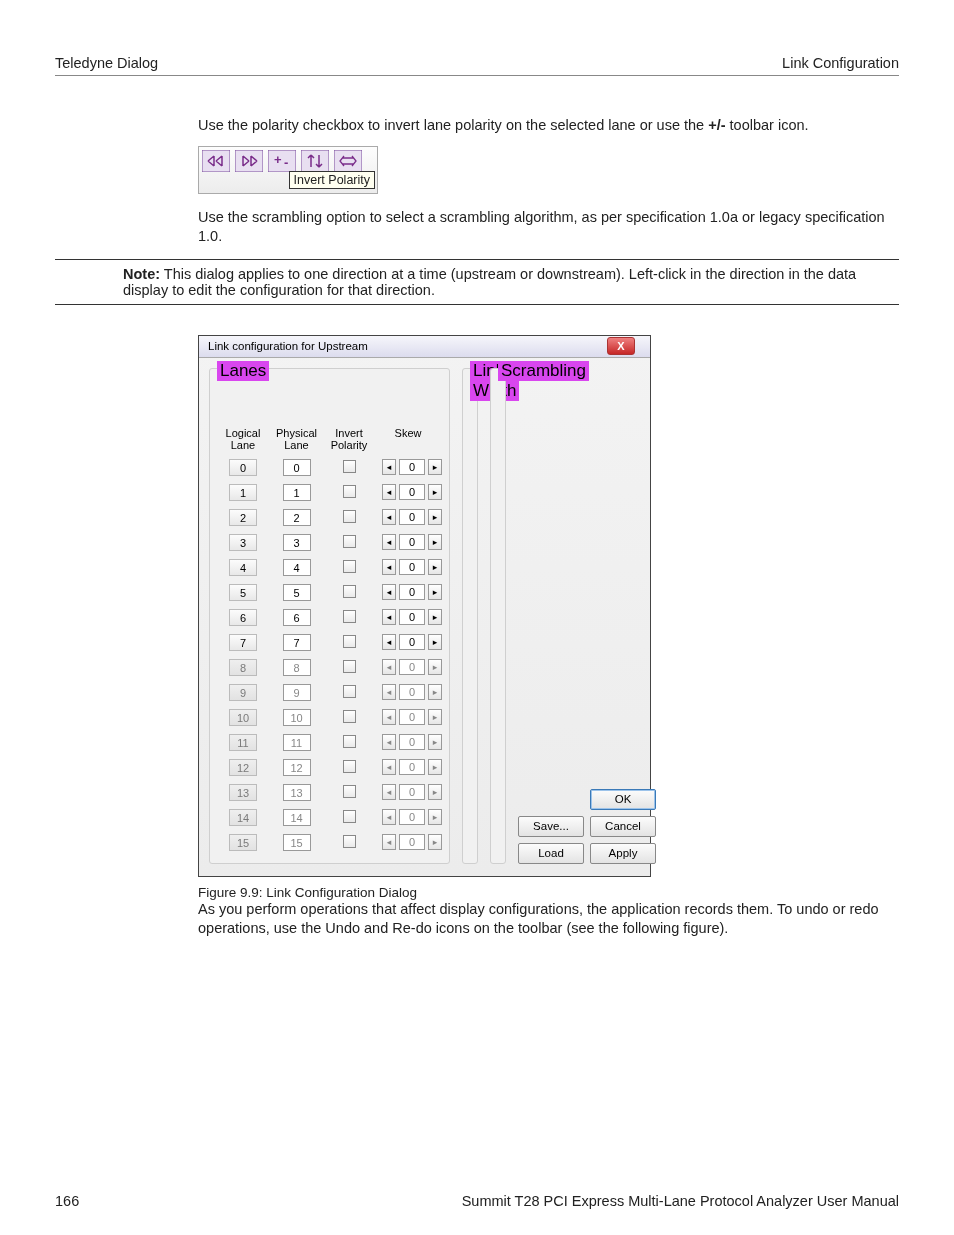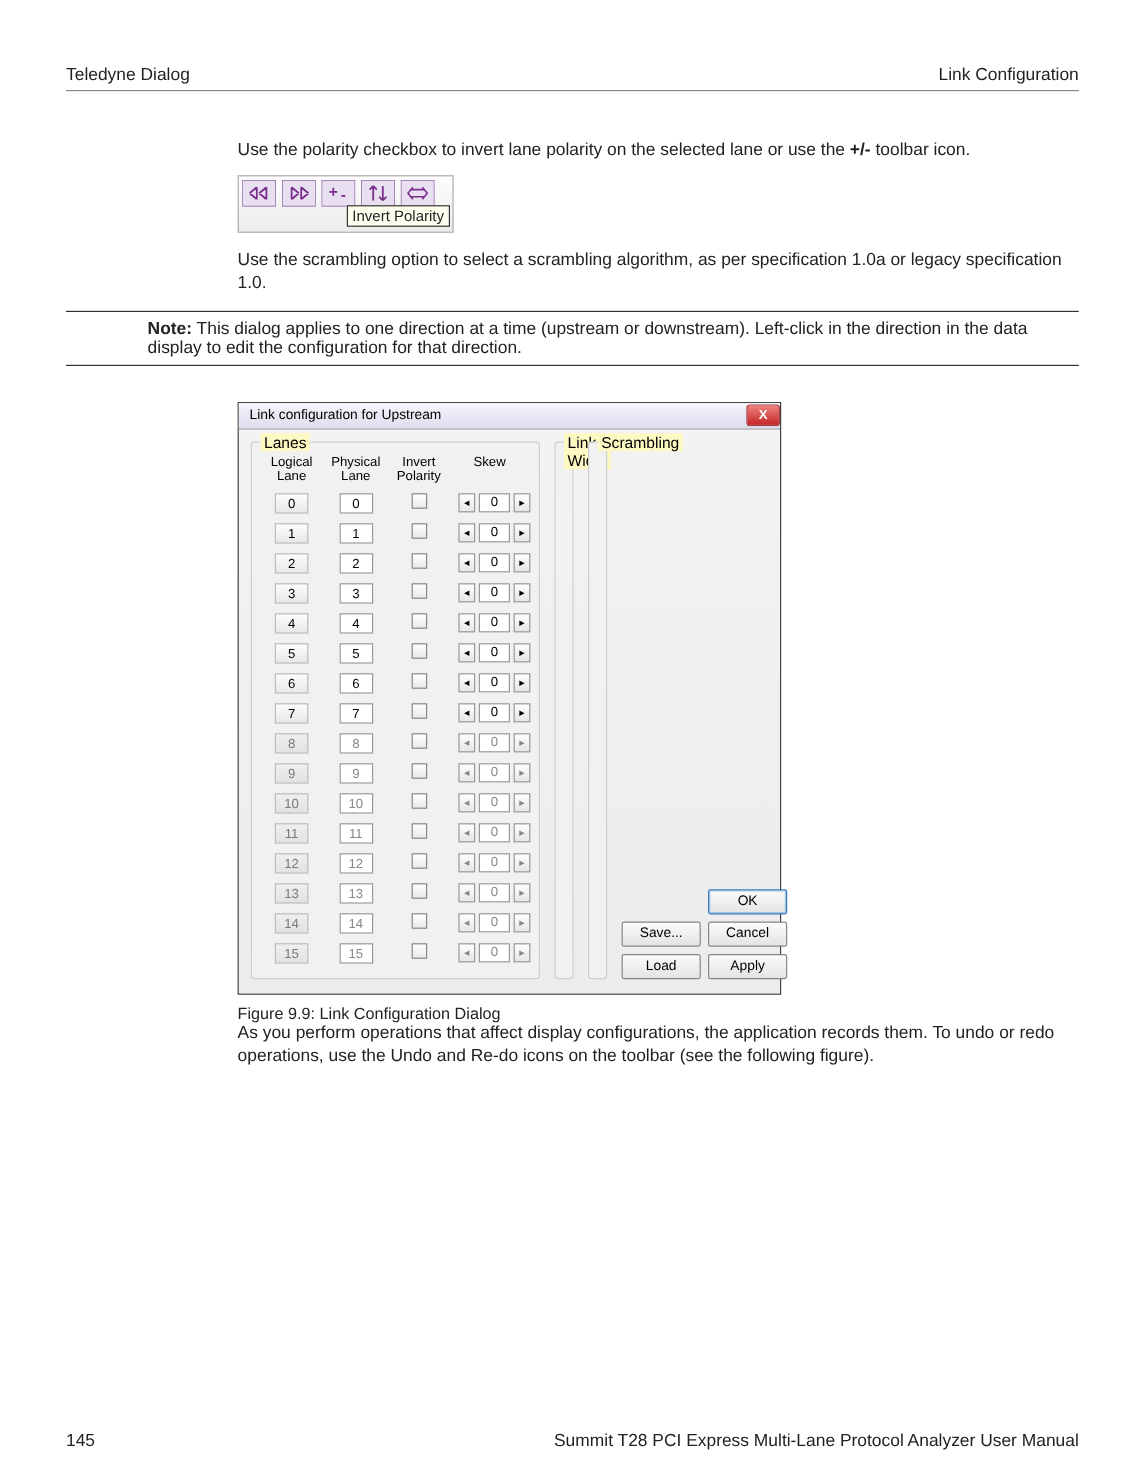--- a/index.html
+++ b/index.html
@@ -52,36 +52,36 @@
   .dlg-wrap { margin: 0 0 8px 0; }
   .dlg {
     width: 453px; border:1px solid #444;
     background: linear-gradient(#f3f3f3,#ececec);
     font-family: "Segoe UI", Tahoma, Arial, sans-serif;
     font-size: 11.5px;
     color:#000;
   }
   .dlg-title {
     display:flex; align-items:center; justify-content:space-between;
-    height:22px; padding:0 0 0 9px;
+    height:22px; padding:0 15px 0 9px;
     background: linear-gradient(#f6f6fb,#dcdcee);
     border-bottom:1px solid #aaa;
   }
   .dlg-close {
     width:28px; height:18px; border:1px solid #a33;
     border-radius:3px;
     background: linear-gradient(#ef8080,#c62727);
     color:#fff; font-weight:700; font-size:11px;
     display:flex; align-items:center; justify-content:center;
   }
   .dlg-body { display:flex; padding:10px 10px 12px 10px; gap:12px; }
   .fs { border:1px solid #cfcfcf; border-radius:3px; padding:6px 7px 8px 7px; position:relative; background:#f1f1f1; }
-  .fs > .lg { position:absolute; top:-8px; left:7px; background:#fef9c3; padding:0 3px; font-size:13px; }
+  .fs > .lg { position:absolute; top:-8px; left:7px; background:#d946ef; padding:0 3px; font-size:17px; }
   .lanes { width:268px; }
-  .lanes-head { display:flex; text-align:center; font-size:11px; padding:4px 0 4px 0; }
+  .lanes-head { display:flex; text-align:center; font-size:11px; padding:4px 0 4px 0;margin-top:48px; }
   .lanes-head div:nth-child(1){ width:52px; }
   .lanes-head div:nth-child(2){ width:55px; }
   .lanes-head div:nth-child(3){ width:50px; }
   .lanes-head div:nth-child(4){ flex:1; }
   .lane-row { display:flex; align-items:center; height:25px; }
   .lane-row.dis { color:#888; }
   .cell-log { width:52px; text-align:center; }
   .cell-log span { display:inline-block; width:28px; height:17px; line-height:17px; border:1px solid #bbb; background:linear-gradient(#fcfcfc,#e8e8e8); font-size:11px; }
   .lane-row.dis .cell-log span { background:linear-gradient(#efefef,#e2e2e2); color:#7a7a7a; }
   .cell-phy { width:55px; text-align:center; }
@@ -366,16 +366,16 @@
         </div>
       </div>
     </div>
 
     <div class="fig-cap">Figure 9.9:  Link Configuration Dialog</div>
 
     <p class="para">As you perform operations that affect display configurations, the application records them. To undo or redo operations, use the Undo and Re-do icons on the toolbar (see the following figure).</p>
   </div>
 
   <div class="ftr">
-    <div>145</div>
+    <div>166</div>
     <div>Summit T28 PCI Express Multi-Lane Protocol Analyzer User Manual</div>
   </div>
 </div>
 
 </body></html>

